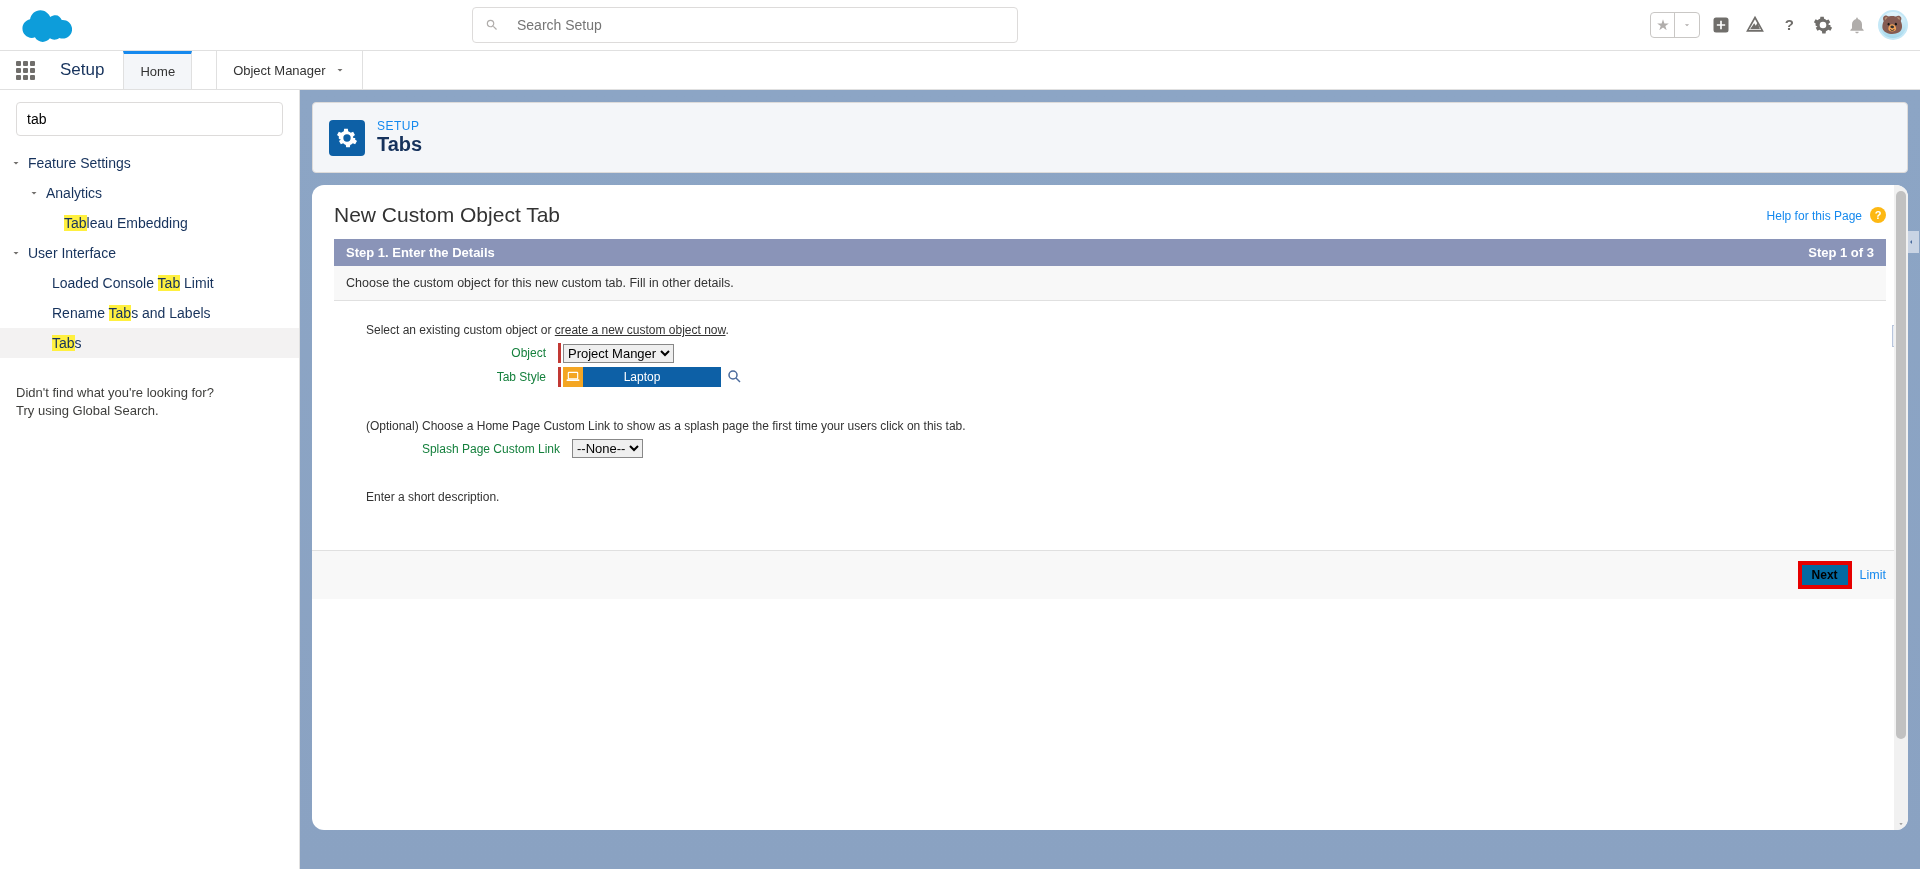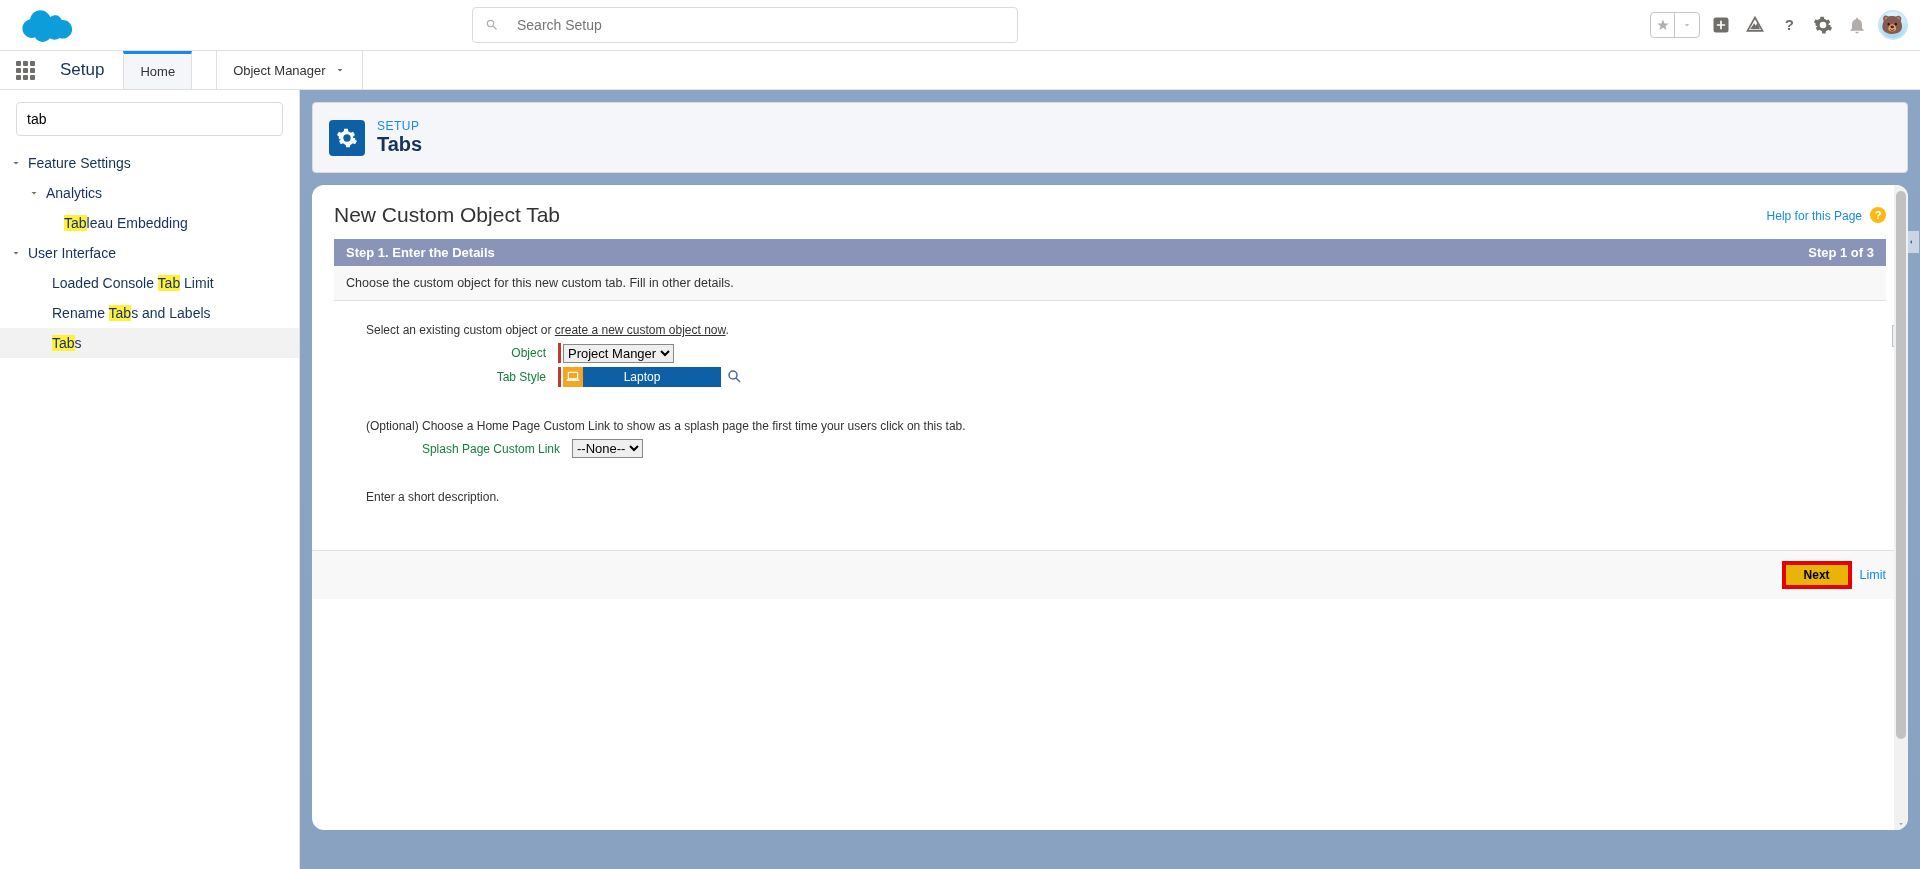--- a/index.html
+++ b/index.html
@@ -72,21 +72,21 @@
 .field-row { display: flex; align-items: center; margin-bottom: 4px; }
 .field-label { width: 192px; text-align: right; padding-right: 12px; font-size: 12px; color: #15803d; }
 .req-bar { width: 3px; height: 20px; background: #c23934; margin-right: 2px; }
 .tab-style-box { width: 158px; height: 20px; background: #0d60a6; color: #fff; font-size: 12px; display: flex; align-items: center; justify-content: center; position: relative; }
 .tab-style-icon { width: 20px; height: 20px; background: #f4a623; position: absolute; left: 0; display: flex; align-items: center; justify-content: center; }
 .lookup-ico { margin-left: 6px; width: 16px; height: 16px; cursor: pointer; }
 select { font-size: 13px; border: 1px solid #888; background: #efefef; }
 textarea { border: 1px solid #888; font-family: inherit; font-size: 13px; padding: 4px; }
 .section-gap { height: 28px; }
 .footer-actions { border-top: 1px solid #e0e0e0; padding: 10px 22px; display: flex; justify-content: flex-end; align-items: center; gap: 8px; background: #f8f8f8; }
-.next-btn { border: 4px solid #e60000; background: #eab308; padding: 3px 18px; font-size: 12px; font-weight: bold; cursor: pointer; }
+.next-btn { border: 4px solid #e60000; background: #0369a1; padding: 3px 10px; font-size: 12px; font-weight: bold; cursor: pointer; }
 .cancel-link { color: #1589ee; font-size: 12.5px; cursor: pointer; }
 .inner-collapse { position: absolute; right: 0; top: 140px; width: 16px; height: 22px; background: #e8edf4; border: 1px solid #b8c5dc; display: flex; align-items: center; justify-content: center; cursor: pointer; }
 .scroll-track { position: absolute; right: 0; top: 0; bottom: 0; width: 14px; background: #f1f1f1; }
 .scroll-thumb { position: absolute; right: 2px; width: 10px; background: #c1c1c1; border-radius: 5px; }
 </style>
 </head>
 <body>
 
 <div class="top-header">
   <div class="logo">
@@ -201,20 +201,24 @@
       <li class="tree-item lvl1b">
         <span><span>Loaded Console </span><span class="hl">Tab</span><span> Limit</span></span>
       </li>
       <li class="tree-item lvl1b">
         <span><span>Rename </span><span class="hl">Tab</span><span>s and Labels</span></span>
       </li>
       <li class="tree-item lvl1b selected">
         <span><span class="hl">Tab</span><span>s</span></span>
       </li>
     </ul>
+    <div class="sidebar-footer">
+      <div>Didn't find what you're looking for?</div>
+      <div>Try using Global Search.</div>
+    </div>
   </div>
 
   <div class="content">
     <div class="content-bg">
       <div class="page-header-card">
         <div class="obj-icon">
           <svg viewBox="0 0 24 24">
               <path d="M12 8a4 4 0 100 8 4 4 0 000-8zm9 4c0 .6-.1 1.1-.2 1.7l2.1 1.6-2 3.5-2.5-1a7.5 7.5 0 01-2.9 1.7l-.4 2.6h-4l-.4-2.6a7.5 7.5 0 01-2.9-1.7l-2.5 1-2-3.5 2.1-1.6C3.1 13.1 3 12.6 3 12s.1-1.1.2-1.7L1.1 8.7l2-3.5 2.5 1a7.5 7.5 0 012.9-1.7L8.9 2h4l.4 2.6a7.5 7.5 0 012.9 1.7l2.5-1 2 3.5-2.1 1.6c.1.5.2 1.1.2 1.6z"></path>
             </svg>
         </div>

